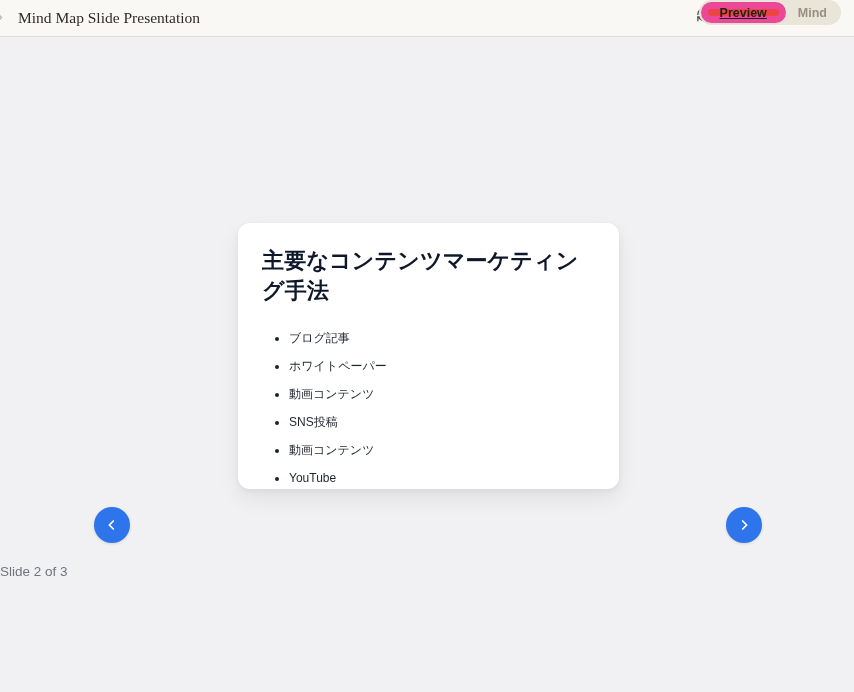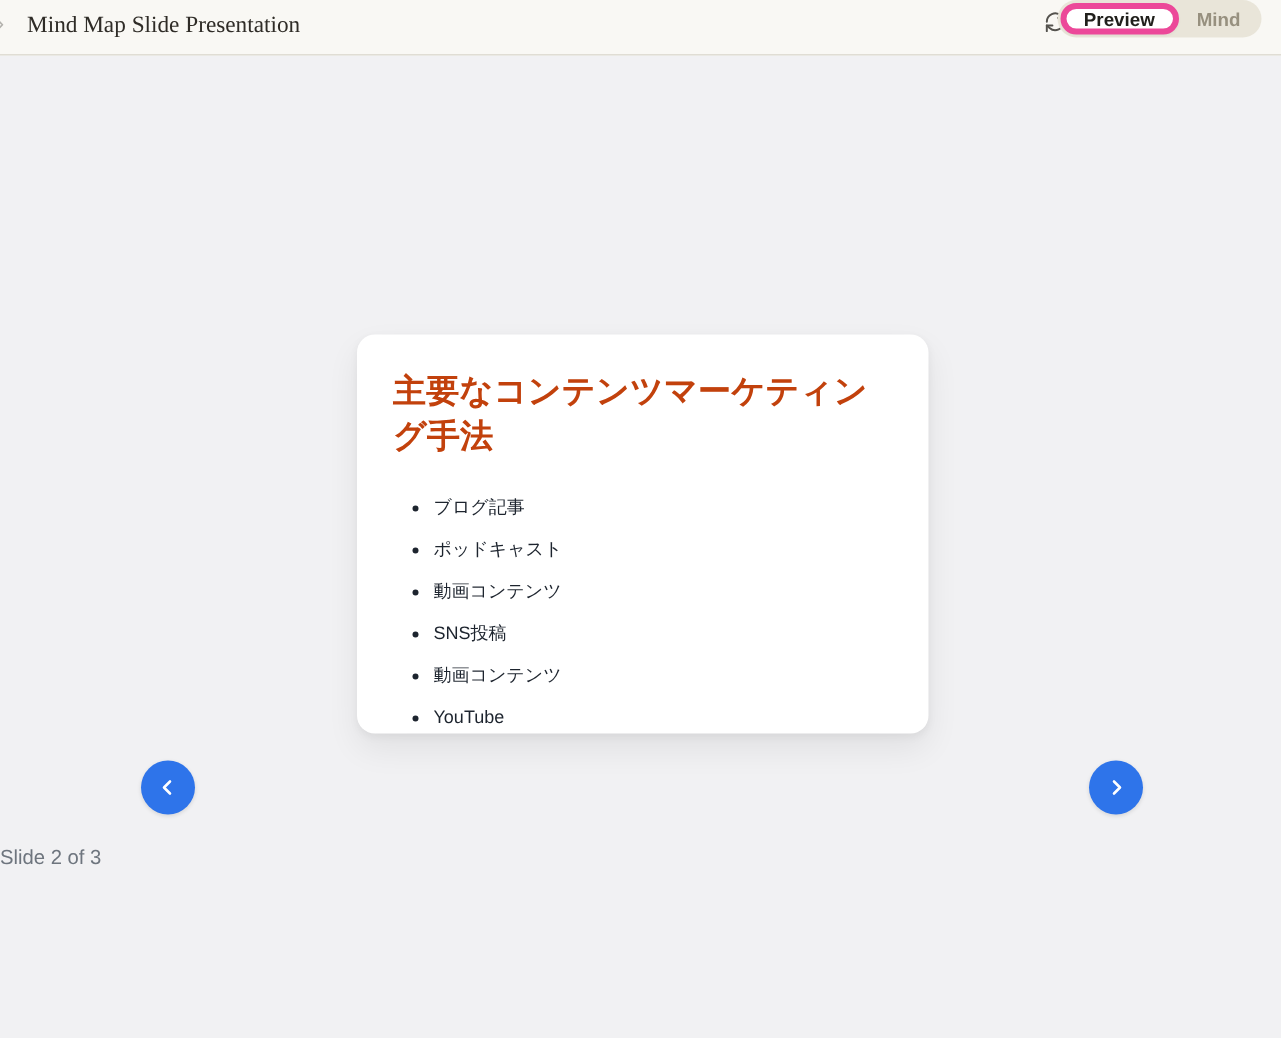--- a/index.html
+++ b/index.html
@@ -64,40 +64,41 @@
     font-size: 12.5px;
     font-weight: 700;
     border-radius: 11px;
     cursor: pointer;
     border: none;
     background: transparent;
     color: #97907f;
     font-family: inherit;
   }
   .toggle-seg.active {
-    background: #ffffff;
-    border: 4px solid #ec4899;
+    background: #ef4444;
+    border: 7px solid #ec4899;
     color: #21201c;
     box-shadow: 0 1px 2px rgba(0,0,0,.04);
+    text-decoration: underline;
   }
 
   
   .card {
     position: absolute;
     left: 238px; top: 223px;
     width: 381px; height: 266px;
     background: #ffffff;
     border-radius: 12px;
     box-shadow: 0 10px 22px rgba(0,0,0,.07), 0 2px 6px rgba(0,0,0,.05);
     padding: 23px 24px 0 24px;
   }
   .card-title {
     font-size: 22px;
     font-weight: 700;
-    color: #c2410c;
+    color: #0f172a;
     line-height: 30px;
     margin-bottom: 24px;
     letter-spacing: .2px;
   }
   .bullets {
     list-style: disc;
     padding-left: 27px;
     font-size: 12px;
     color: #1d242e;
   }
@@ -155,21 +156,21 @@
     <div class="toggle">
       <button class="toggle-seg active">Preview</button>
       <button class="toggle-seg">Mind</button>
     </div>
   </div>
 
   <div class="card">
     <div class="card-title">主要なコンテンツマーケティング手法</div>
     <ul class="bullets">
         <li>ブログ記事</li>
-        <li>ポッドキャスト</li>
+        <li>ホワイトペーパー</li>
         <li>動画コンテンツ</li>
         <li>SNS投稿</li>
         <li>動画コンテンツ</li>
         <li>YouTube</li>
       </ul>
   </div>
 
   <button class="nav-btn nav-prev">
     <span style="display:flex">
       <svg width="16" height="16" viewBox="0 0 24 24" fill="none" stroke="currentColor" stroke-width="2.6" stroke-linecap="round" stroke-linejoin="round">

